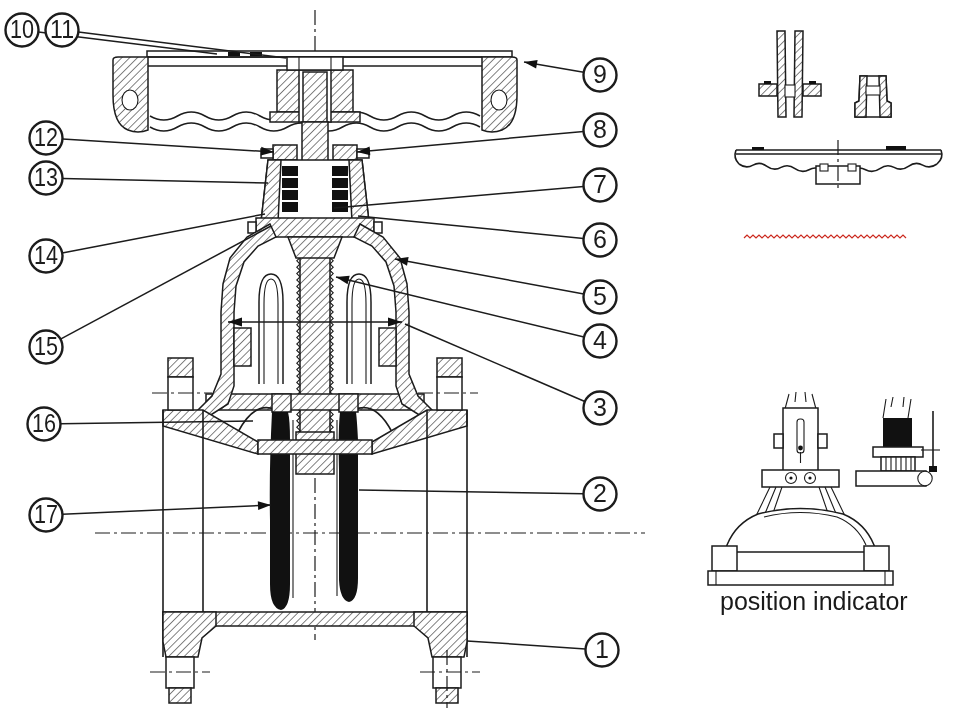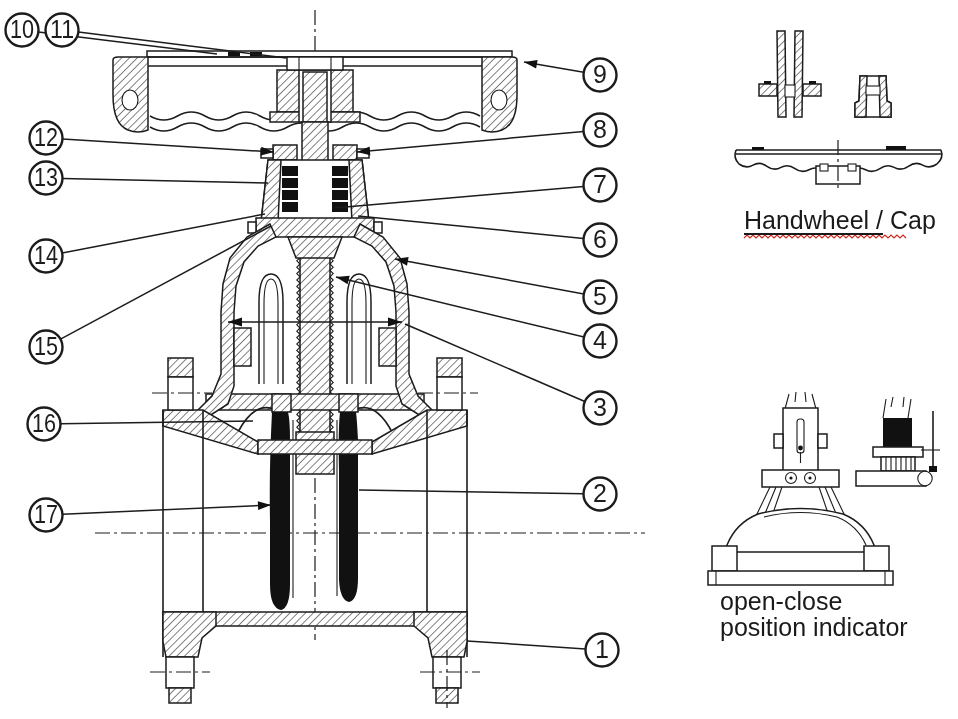--- a/index.html
+++ b/index.html
@@ -316,19 +316,17 @@
         </g>
         <g>
           <line x1="62.5" y1="514.3" x2="271" y2="505" stroke="#1c1c1c" stroke-width="1.5"></line>
           <polygon points="271,505 258.2,510.0 257.8,501.2" fill="#111"></polygon>
           <circle cx="46" cy="515" r="16.5" fill="#fff" stroke="#1c1c1c" stroke-width="2.4"></circle>
           <text x="46" y="523.3" text-anchor="middle" font-size="25" font-family="&quot;Liberation Sans&quot;,sans-serif" fill="#1c1c1c" textLength="24" lengthAdjust="spacingAndGlyphs">17</text>
         </g>
       </g>
 </svg>
 
-<div class="hc-label"><span class="hc-u">Handwheel /</span><span> Cap</span></div>
 
 <div class="pi-label">
-  <div class="pi-l1">open-close</div>
   <div class="pi-l2">position indicator</div>
 </div>
 </div>
 
 </body></html>

